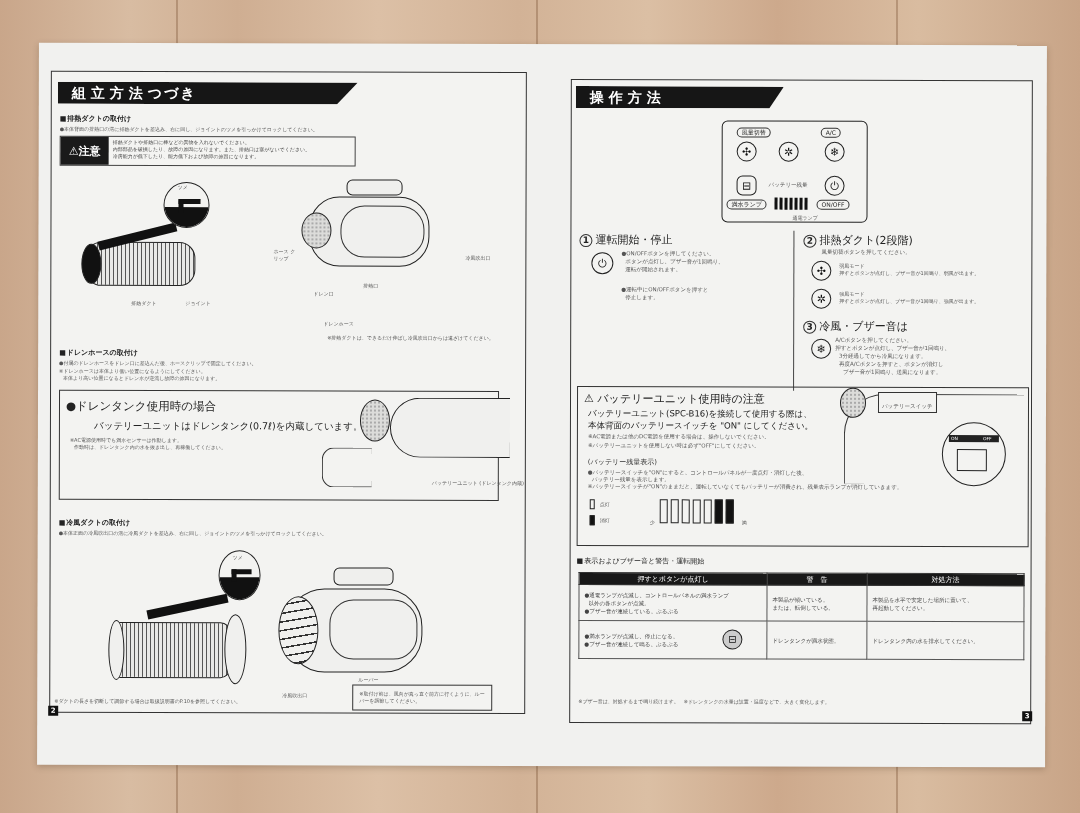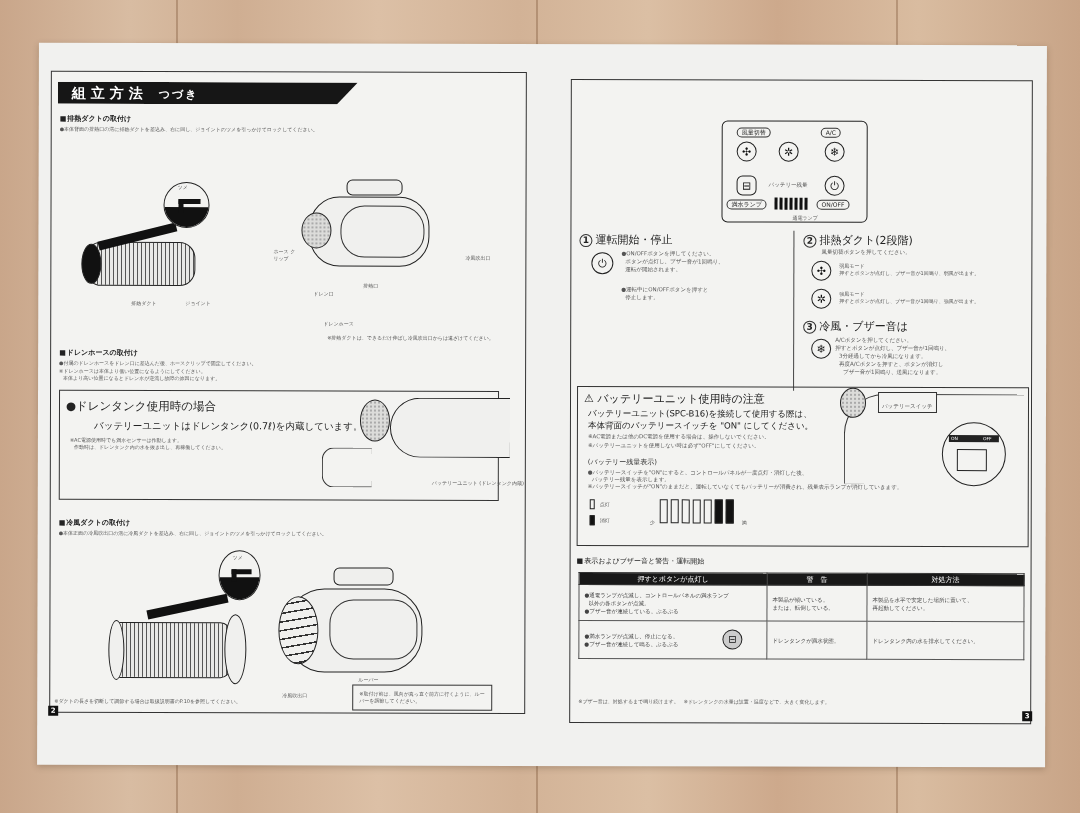--- a/index.html
+++ b/index.html
@@ -23,21 +23,21 @@
   }
   .page.left { left: 12px; top: 28px; width: 476px; height: 642px; }
   .page.right { left: 532px; top: 35px; width: 462px; height: 644px; }
 
   .section-banner {
     position: absolute; height: 22px; background: #161616; color: #fff;
     font-weight: bold; font-size: 14px; letter-spacing: 5px; line-height: 22px;
     padding-left: 14px;
     clip-path: polygon(0 0, 100% 0, 93% 100%, 0 100%);
   }
-  .section-banner .sub { font-size: 11px; letter-spacing: 2px; margin-left: 11px; }
+  .section-banner .sub { font-size: 14px; letter-spacing: 2px; margin-left: 0; }
 
   .h-small { position: absolute; font-size: 7px; font-weight: bold; color: #222; white-space: nowrap; }
   .h-small::before { content: "■"; margin-right: 1px; }
   .tiny { position: absolute; font-size: 5px; color: #555; white-space: nowrap; line-height: 7px; }
   .small { position: absolute; font-size: 7px; color: #333; white-space: nowrap; line-height: 10px; }
   .mid { position: absolute; font-size: 9.5px; color: #222; white-space: nowrap; line-height: 13px; }
   .big { position: absolute; font-size: 11px; color: #222; white-space: nowrap; }
 
   .caution-box { position: absolute; border: 1px solid #444; display: flex; background: #f4f4f2; }
   .caution-label { background: #1a1a1a; color: #fff; font-weight: bold; font-size: 11px; width: 48px;
@@ -84,20 +84,28 @@
 
 <div class="sheet">
 
   <div class="page left">
     <div class="section-banner" style="left:6px;top:10px;width:300px;">
       <span>組立方法</span><span class="sub">つづき</span>
     </div>
 
     <div class="h-small" style="left:8px;top:42px;text-align:right;">排熱ダクトの取付け</div>
     <div class="tiny" style="left:8px;top:54px;">●本体背面の排熱口の溝に排熱ダクトを差込み、右に回し、ジョイントのツメを引っかけてロックしてください。</div>
+    <div class="caution-box" style="left:8px;top:64px;width:296px;height:30px;">
+      <div class="caution-label">⚠注意</div>
+      <div class="caution-text">
+        <div>排熱ダクトや排熱口に棒などの異物を入れないでください。</div>
+        <div>内部部品を破損したり、故障の原因になります。また、排熱口は塞がないでください。</div>
+        <div>冷房能力が低下したり、能力低下および故障の原因になります。</div>
+      </div>
+    </div>
 
     <div>
       <div class="duct" style="left:34px;top:170px;width:110px;height:44px;"></div>
       <div class="duct-end" style="left:30px;top:172px;width:20px;height:40px;"></div>
       <div class="arrow" style="left:46px;top:160px;width:80px;transform:rotate(-14deg);"></div>
       <div class="zoom-circle" style="left:112px;top:110px;width:46px;height:46px;">
         <div class="black"></div>
         <div class="tab" style="left:14px;top:16px;width:22px;height:5px;"></div>
         <div class="tab" style="left:14px;top:16px;width:5px;height:14px;"></div>
       </div>
@@ -156,20 +164,23 @@
       <div class="tiny" style="left:232px;top:620px;">冷風吹出口</div>
       <div class="framed" style="left:302px;top:612px;width:140px;height:26px;padding:5px 6px;">
         <div class="tiny" style="position:static;white-space:normal;">※取付け前は、風向が真っ直ぐ前方に行くように、ルーバーを調節してください。</div>
       </div>
       <div class="tiny" style="left:4px;top:626px;">※ダクトの長さを切断して調節する場合は取扱説明書のP.10を参照してください。</div>
     </div>
     <div class="page-no" style="left:-2px;top:634px;">2</div>
   </div>
 
   <div class="page right">
+    <div class="section-banner" style="left:4px;top:6px;width:208px;">
+      <span>操作方法</span>
+    </div>
 
     <div class="panel">
       <div class="pill" style="left:14px;top:6px;">風量切替</div>
       <div class="pill" style="left:98px;top:6px;">A/C</div>
       <div class="icon-circle" style="left:14px;top:20px;">✣</div>
       <div class="icon-circle" style="left:56px;top:20px;">✲</div>
       <div class="icon-circle" style="left:102px;top:20px;">❄</div>
       <div class="icon-circle" style="left:14px;top:54px;border-radius:6px;">⊟</div>
       <div class="icon-circle" style="left:102px;top:54px;">⏻</div>
       <div class="pill" style="left:4px;top:78px;">満水ランプ</div>

